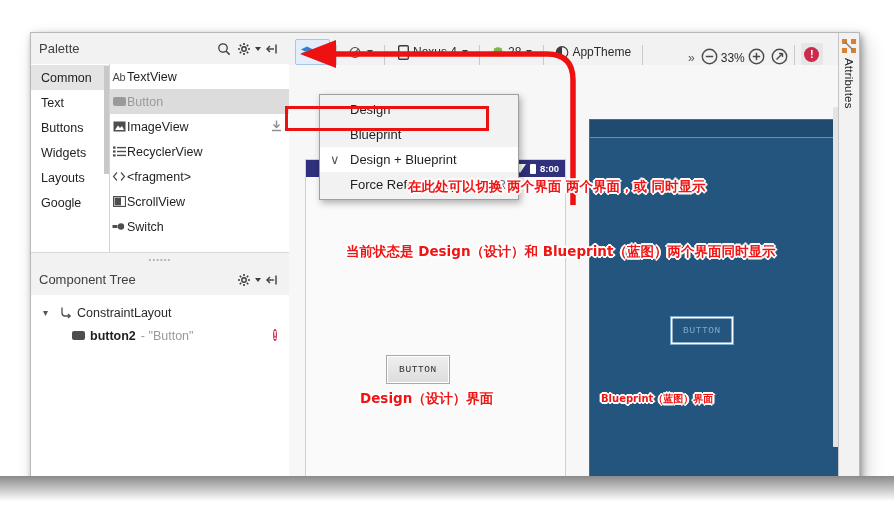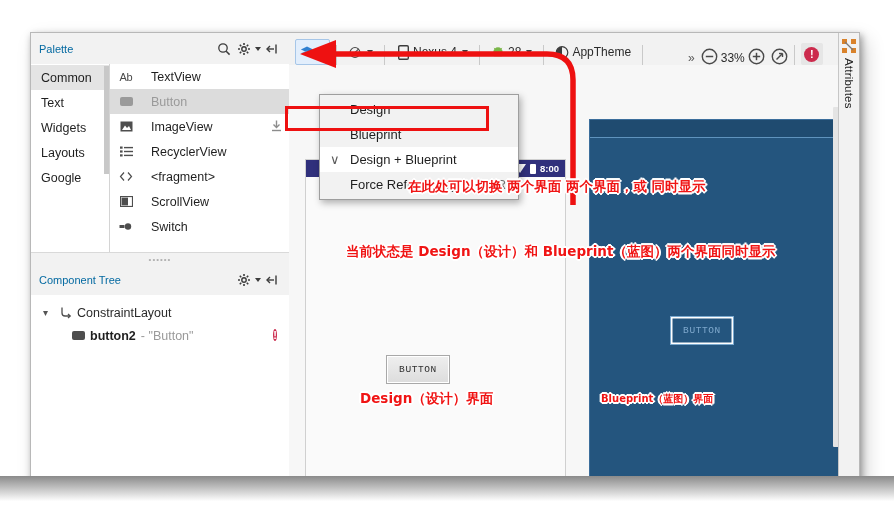--- a/index.html
+++ b/index.html
@@ -51,35 +51,35 @@
 
   
   .palette{
     position:absolute;left:0;top:0;width:258px;height:219px;background:#fff;
     border-right:1px solid #c6c6c6;
   }
   .panel-head{
     height:31px;display:flex;align-items:center;
     border-bottom:1px solid #d4d4d4;background:#f2f2f2;padding:0 8px;
   }
-  .panel-title{font-size:11px;color:#0369a1;flex:1;}
+  .panel-title{font-size:13px;color:#404040;flex:1;}
   .head-ico{width:18px;height:18px;display:flex;align-items:center;justify-content:center;margin-left:2px;}
   .palette-body{position:absolute;left:0;top:31px;right:0;bottom:0;display:flex;background:#fff;justify-content:space-between;}
   .cat-col{
     width:78px;border-right:1px solid #d4d4d4;background:#fff;padding-top:1px;position:relative;
   }
   .cat{
     height:25px;display:flex;align-items:center;padding-left:10px;
     font-size:12.5px;color:#1f1f1f;
   }
   .cat.sel{background:#e4e4e4;}
   .cat-scroll{position:absolute;right:0;top:2px;width:5px;height:108px;background:#c8c8c8;}
   .item-col{flex:1;background:#fff;position:relative;}
   .pitem{
-    height:25px;display:flex;align-items:center;gap:18px;padding-left:9px;
+    height:25px;display:flex;align-items:center;gap:1px;padding-left:2px;
     font-size:12.5px;color:#1f1f1f;
   }
   .pitem.sel{background:#dcdcdc;color:#9a9a9a;}
   .pitem.sel .ico-btn{background:#9a9a9a;}
   .ico{width:14px;height:14px;display:flex;align-items:center;justify-content:center;flex:0 0 14px;}
   .ico-ab{font-size:11px;color:#4a4a4a;letter-spacing:-.3px;}
   .ico-btn{width:13px;height:9px;background:#4e4e4e;border-radius:2px;}
   .dl-ico{position:absolute;right:7px;top:56px;color:#8c8c8c;font-size:11px;}
   .splitter{
     position:absolute;left:0;top:219px;width:258px;height:12px;background:#f2f2f2;
@@ -239,20 +239,23 @@
         </span>
       </div>
 
       <div class="palette-body">
         <div class="cat-col">
           <div class="cat sel">
               <span>Common</span>
             </div>
           <div class="cat">
               <span>Text</span>
+            </div>
+          <div class="cat">
+              <span>Buttons</span>
             </div>
           <div class="cat">
               <span>Widgets</span>
             </div>
           <div class="cat">
               <span>Layouts</span>
             </div>
           <div class="cat">
               <span>Google</span>
             </div>

